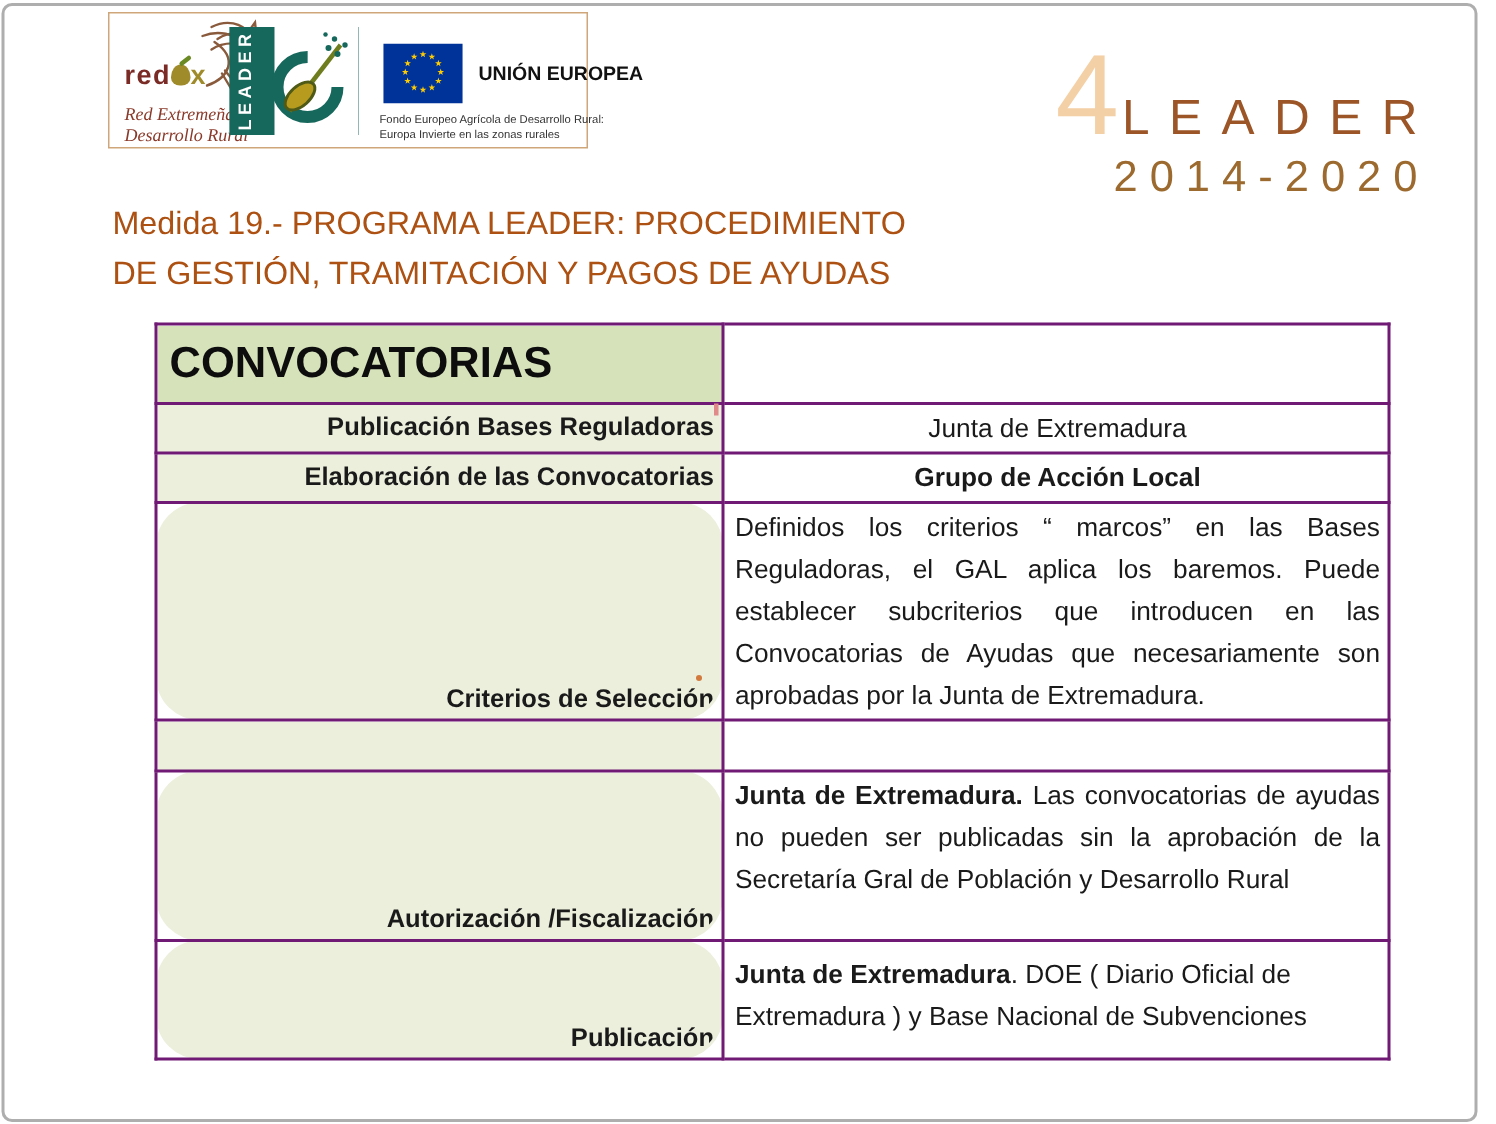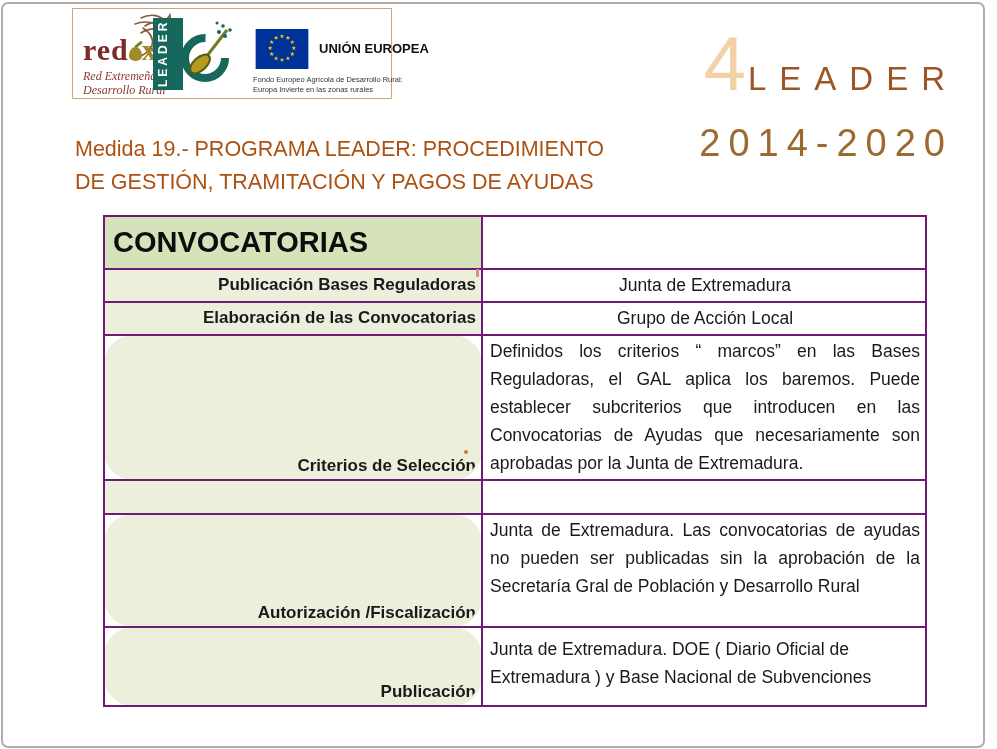--- a/index.html
+++ b/index.html
@@ -4,59 +4,59 @@
 <style>
   html,body{margin:0;padding:0;background:#ffffff;}
   body{width:997px;height:749px;position:relative;font-family:"Liberation Sans",sans-serif;color:#1a1a1a;}
   .slide{position:absolute;left:0;top:0;width:997px;height:749px;background:#fff;overflow:hidden;}
   .slide-frame{position:absolute;left:1px;top:2px;width:980px;height:742px;border:2px solid #aeaeae;border-radius:7px;pointer-events:none;}
 
   
   .logo-box{position:absolute;left:72px;top:8px;width:318px;height:89px;border:1.5px solid #cfa679;background:#fff;}
   .redex{position:absolute;left:4px;top:2px;width:150px;height:84px;}
   .redex-bird{position:absolute;left:42px;top:1px;}
-  .redex-word{position:absolute;left:6px;top:26px;font-family:Liberation Serif, serif;font-weight:700;font-size:30px;line-height:26px;letter-spacing:1px;}
+  .redex-word{position:absolute;left:6px;top:26px;font-family:Liberation Sans, sans-serif;font-weight:700;font-size:18px;line-height:26px;letter-spacing:1px;}
   .redex-word .pre{color:#7b2b26;}
   .redex-word .post{color:#a08b2a;}
   .olive-glyph{display:inline-block;width:13px;height:14px;background:#a08b2a;border-radius:55% 55% 50% 50%/65% 65% 40% 40%;position:relative;top:1px;margin:0 0px;}
   .olive-glyph::after{content:"";position:absolute;left:5px;top:-4px;width:9px;height:3px;background:#6b8a23;border-radius:2px;transform:rotate(-38deg);}
   .redex-caption{position:absolute;left:6px;top:58px;font-family:"Liberation Serif",serif;font-style:italic;color:#8a3a2a;font-size:12px;line-height:14px;white-space:nowrap;}
 
   .leader-logo{position:absolute;left:80px;top:9px;width:86px;height:72px;background:#17685C;}
   .leader-vert{position:absolute;left:3px;top:3px;height:66px;writing-mode:vertical-rl;transform:rotate(180deg);color:#fff;font-weight:700;font-size:12px;letter-spacing:3px;display:flex;align-items:center;}
 
   .eu-block{position:absolute;left:180px;top:12px;width:136px;height:74px;}
   .eu-flag{position:absolute;left:0;top:8px;width:58px;height:40px;}
   .eu-name{position:absolute;left:66px;top:20px;font-size:13px;font-weight:600;color:#111;white-space:nowrap;}
   .eu-caption{position:absolute;left:0;top:54px;font-size:7.5px;line-height:10px;color:#333;white-space:nowrap;}
 
   
   .badge{position:absolute;right:52px;top:26px;text-align:right;}
   .badge-line1{display:flex;justify-content:flex-end;align-items:baseline;}
   .badge-number{font-size:76px;line-height:76px;color:#F4D0A6;font-weight:400;}
   .badge-program{font-size:33px;letter-spacing:13px;color:#9C5526;margin-left:2px;margin-right:-13px;}
-  .badge-period{font-size:38px;letter-spacing:8px;color:#9c6a2e;margin-top:20px;margin-right:-8px;}
+  .badge-period{font-size:29px;letter-spacing:8px;color:#9c6a2e;margin-top:0;margin-right:-8px;}
 
   
   .title{position:absolute;left:75px;top:133px;font-size:21.5px;font-weight:400;color:#AD5113;line-height:33px;}
 
   
   .tbl-wrap{position:absolute;left:103px;top:215px;}
   table.conv{border-collapse:collapse;table-layout:fixed;width:822px;font-size:17.5px;}
   table.conv td{border:2px solid #701a75;overflow:hidden;}
   td.hdr-left{background:#D6E2BA;font-weight:700;font-size:29px;color:#0d0d0d;padding:2px 8px;vertical-align:middle;}
   td.hdr-right{border:none;background:transparent;}
   td.lbl{background:#EBEFDC;font-weight:700;text-align:right;padding:2px 5px 3px 4px;font-size:17px;}
   td.val{background:#fff;padding:1px 5px 2px 7px;line-height:28px;}
   .v-mid{vertical-align:middle;}
   .v-bot{vertical-align:bottom;border-radius:29px;}
   .v-top{vertical-align:top;}
   .t-center{text-align:center;}
   .t-just{text-align:justify;margin-left:12px;}
-  .bold{font-weight:400;}
+  .bold{font-weight:700;}
   td.val.pad-b{padding-bottom:14px;}
 
   
   .mark-1{position:absolute;left:476px;top:269px;width:3px;height:8px;background:#e08a8a;}
   .mark-2{position:absolute;left:464px;top:450px;width:4px;height:4px;border-radius:50%;background:#d2793e;}
 </style>
 </head>
 <body>
 
 <div class="slide">

